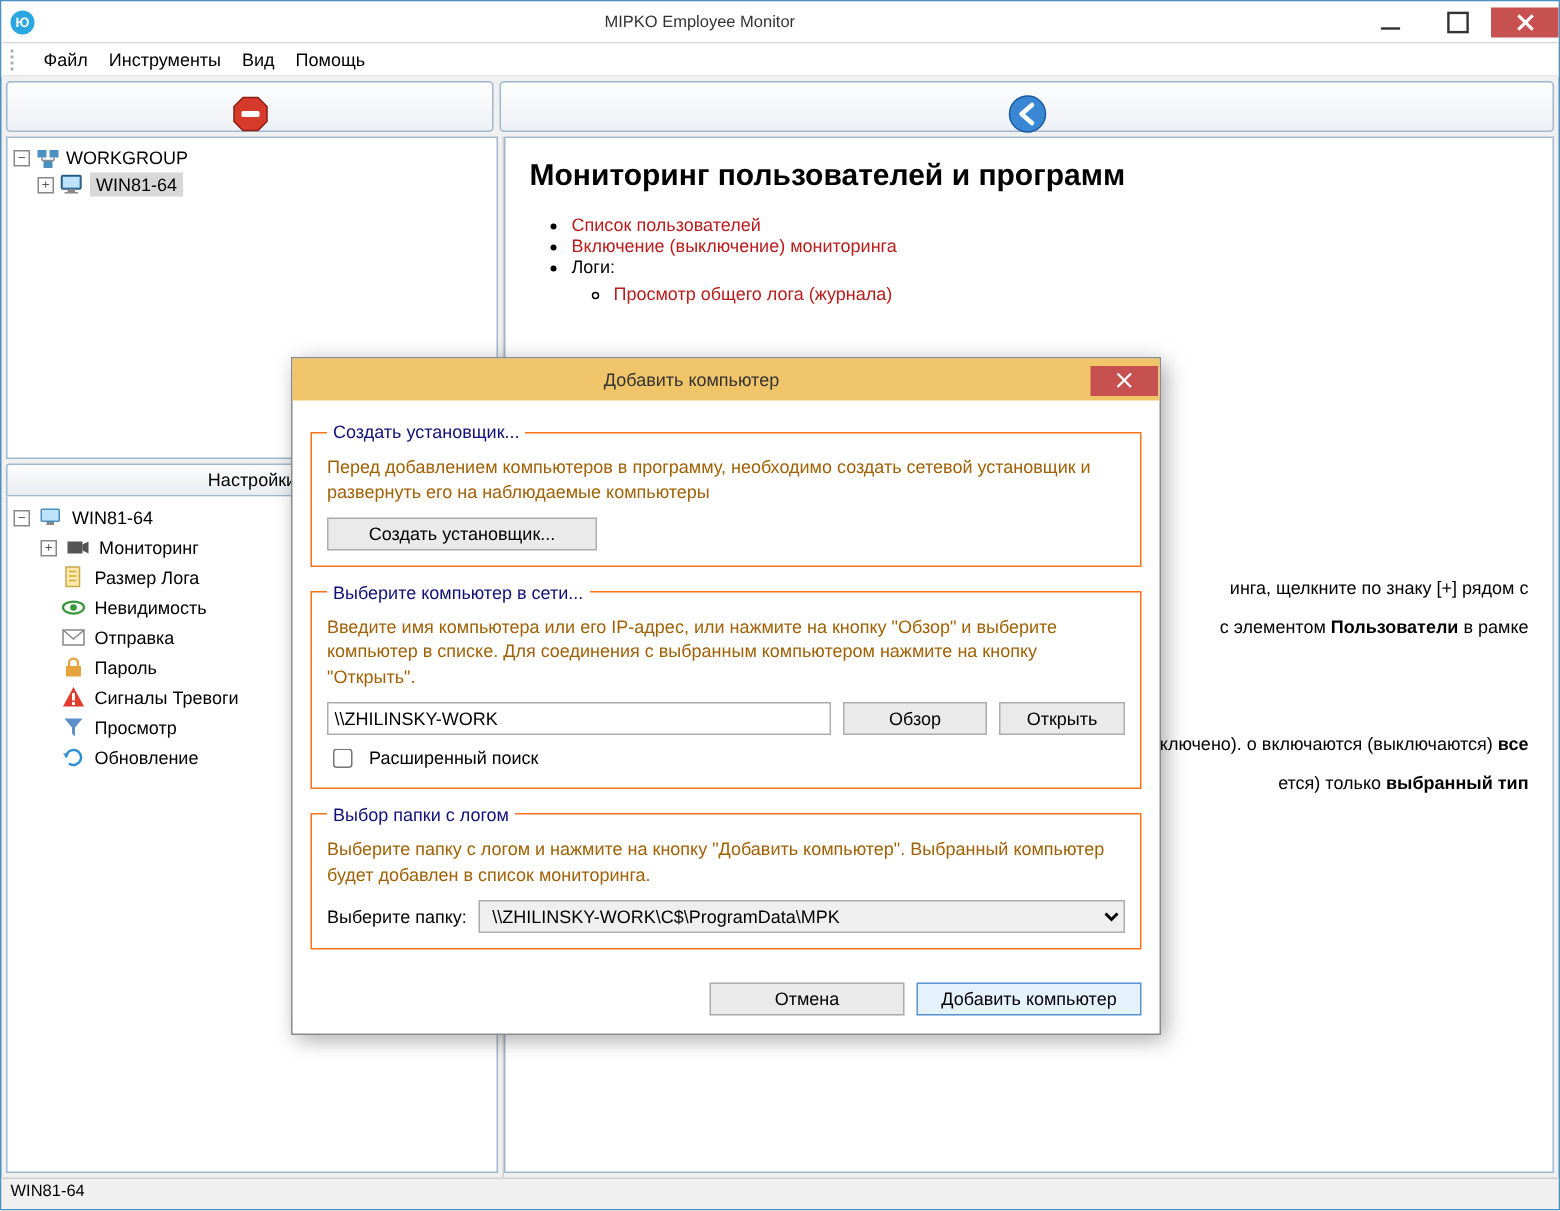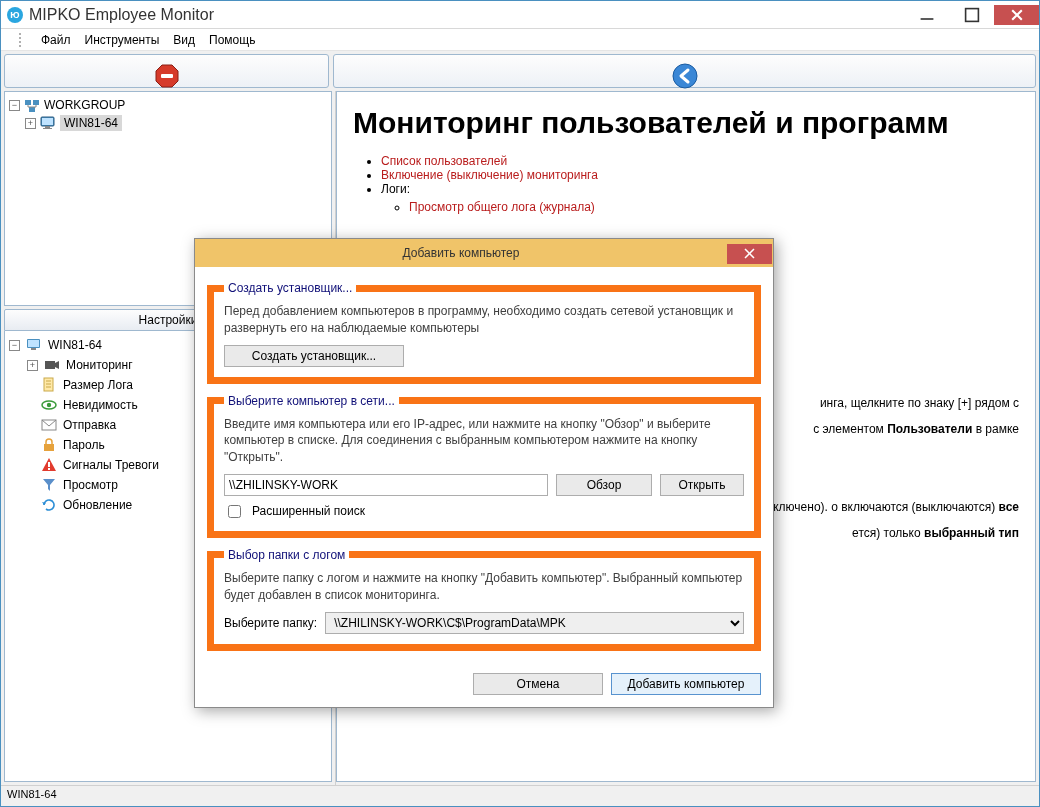--- a/index.html
+++ b/index.html
@@ -1,25 +1,25 @@
 <!DOCTYPE html>
 <html><head>
 <meta charset="utf-8">
 <style>
   * { box-sizing: border-box; }
   html, body { margin:0; padding:0; height:100%; font-family: "Segoe UI", Tahoma, sans-serif; font-size:12px; background:#fff; }
   .window { width:1040px; height:807px; border:1px solid #4a90c0; display:flex; flex-direction:column; background:#f0f0f0; position:relative; }
   .titlebar { height:28px; background:#fff; display:flex; align-items:center; border-bottom:1px solid #d8d8d8; }
   .titlebar .appicon { width:16px; height:16px; margin:0 6px; background:#2aa6e0; border-radius:50%; display:flex; align-items:center; justify-content:center; color:#fff; font-size:9px; font-weight:bold; }
-  .titlebar .title { flex:1; text-align:left; font-size:16px; color:#333; }
+  .titlebar .title { flex:1; text-align:center; font-size:11px; color:#333; }
   .win-btns { display:flex; }
   .win-btn { width:45px; height:20px; display:flex; align-items:center; justify-content:center; font-size:12px; color:#333; }
   .win-btn.close { background:#c75050; color:#fff; }
 
-  .menubar { height:22px; background:#fff; display:flex; align-items:center; padding:0 18px; gap:2px; border-bottom:1px solid #e5e5e5;}
+  .menubar { height:22px; background:#fff; display:flex; align-items:center; padding:0 6px; gap:2px; border-bottom:1px solid #e5e5e5;}
   .menubar span { padding:2px 6px; }
 
   .toolstrip { height:40px; padding:3px; display:flex; gap:4px; }
   .tool-panel { background:linear-gradient(#fdfdfd,#edf1f6); border:1px solid #9fb8cf; border-radius:3px; display:flex; align-items:center; padding:2px 6px; gap:6px;flex-direction:column; }
   .tool-panel.left { width:325px; }
   .tool-panel.right { flex:1; }
   .tb-icon { width:28px; height:28px; display:flex; align-items:center; justify-content:center; }
 
   .content { flex:1; display:flex; min-height:0; }
   .sidebar { width:335px; display:flex; flex-direction:column; border-right:1px solid #d0d0d0; }
@@ -30,38 +30,38 @@
   .tree-sel { background:#d8d8d8; padding:1px 4px; }
 
   .settings-head { height:22px; background:linear-gradient(#fdfdfd,#e8ecf2); border:1px solid #9fb8cf; border-radius:2px 2px 0 0; margin:0 3px; text-align:center; line-height:20px; }
   .settings { flex:1; background:#fff; border:1px solid #9fb8cf; border-top:none; margin:0 3px 3px 3px; padding:4px 2px; overflow:auto; }
   .s-row { display:flex; align-items:center; gap:6px; padding:2px 0; }
   .s-row.lvl0 { padding-left:2px; }
   .s-row.lvl1 { padding-left:20px; }
 
   .main { flex:1; background:#fff; border:1px solid #9fb8cf; margin:0 3px 3px 0; padding:10px 16px; overflow:auto; position:relative; }
   .main::-webkit-scrollbar { width:17px; background:#f0f0f0;}
-  .main h1 { font-size:30px; font-weight:bold; margin:4px 0 14px 0; }
+  .main h1 { font-size:20px; font-weight:bold; margin:4px 0 14px 0; }
   .main h2 { font-size:15px; font-weight:bold; margin:16px 0 8px 0; }
   .main ul { margin:4px 0; padding-left:28px; }
   .main ul ul { list-style:circle; }
   .main a { color:#b91c1c; }
   .main p { margin:8px 0; line-height:1.5; }
 
   .statusbar { height:21px; background:#f0f0f0; border-top:1px solid #d0d0d0; padding:2px 6px; font-size:11px; }
 
   
   .modal { position:absolute; left:193px; top:237px; width:580px; background:#fff; border:1px solid #8a8a8a; box-shadow:3px 3px 14px rgba(0,0,0,0.35); }
   .modal-title { height:28px; background:#f0c469; color:#333; display:flex; align-items:center; }
   .modal-title .t { flex:1; text-align:center; }
   .modal-title .x { width:45px; height:20px; background:#c75050; color:#fff; display:flex; align-items:center; justify-content:center; font-size:13px; margin-right:1px; margin-top:1px; }
   .modal-body { padding:8px 12px 12px 12px; }
-  fieldset { border:7px solid #f97316; margin:6px 0 10px 0; padding:8px 10px 10px 10px; }
+  fieldset { border:1px solid #f97316; margin:6px 0 10px 0; padding:8px 10px 10px 10px; }
   legend { color:#101078; padding:0 4px; }
-  .info { color:#404040; line-height:1.4; margin-bottom:8px; }
+  .info { color:#a16207; line-height:1.4; margin-bottom:8px; }
   .link { color:#1a3eea; text-decoration:underline; cursor:pointer; }
   .btn { background:#eaeaea; border:1px solid #adadad; padding:3px 0; min-width:80px; text-align:center; font-size:12px; }
   .btn.primary { border-color:#5893cf; background:#e5f1fb;}
   .row { display:flex; gap:8px; align-items:center; }
   input[type=text], select { border:1px solid #adadad; padding:2px 4px; font-size:12px; height:22px; font-family:inherit; }
   .modal-foot { display:flex; justify-content:flex-end; gap:8px; padding:0 12px 12px 12px; }
 
   
   svg { display:block; }
   .ico { width:16px; height:16px; flex:0 0 16px; }

